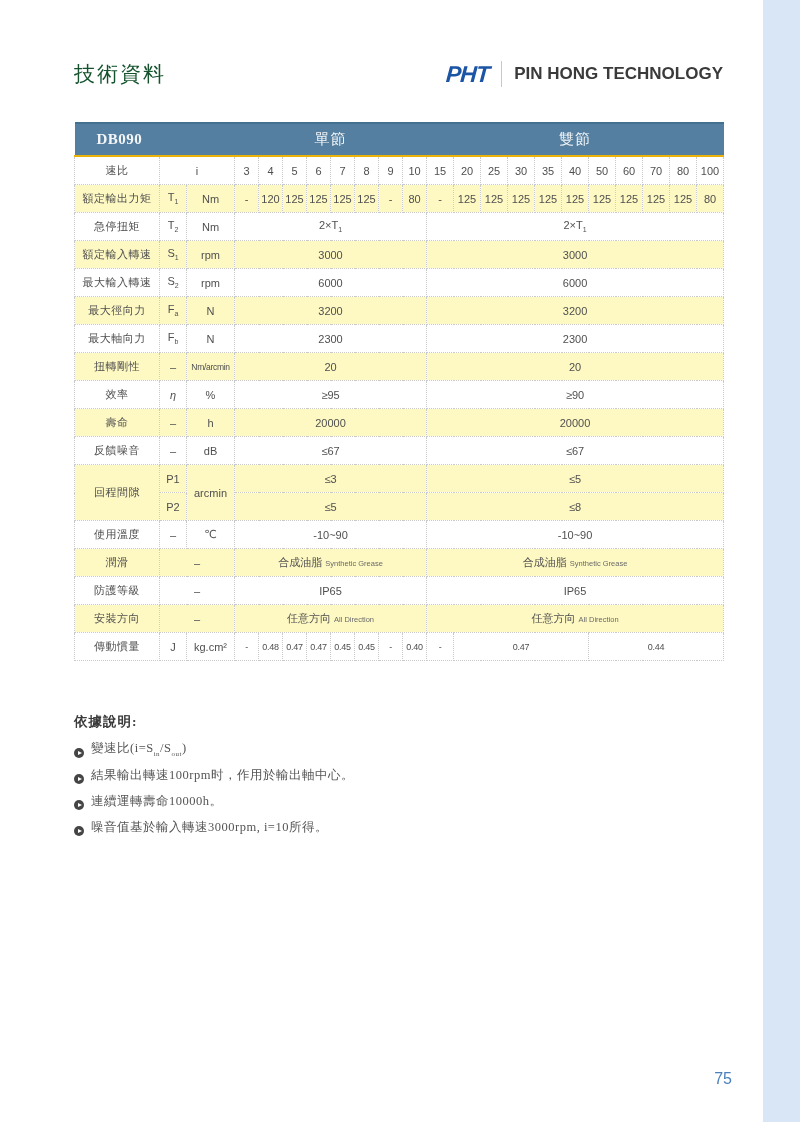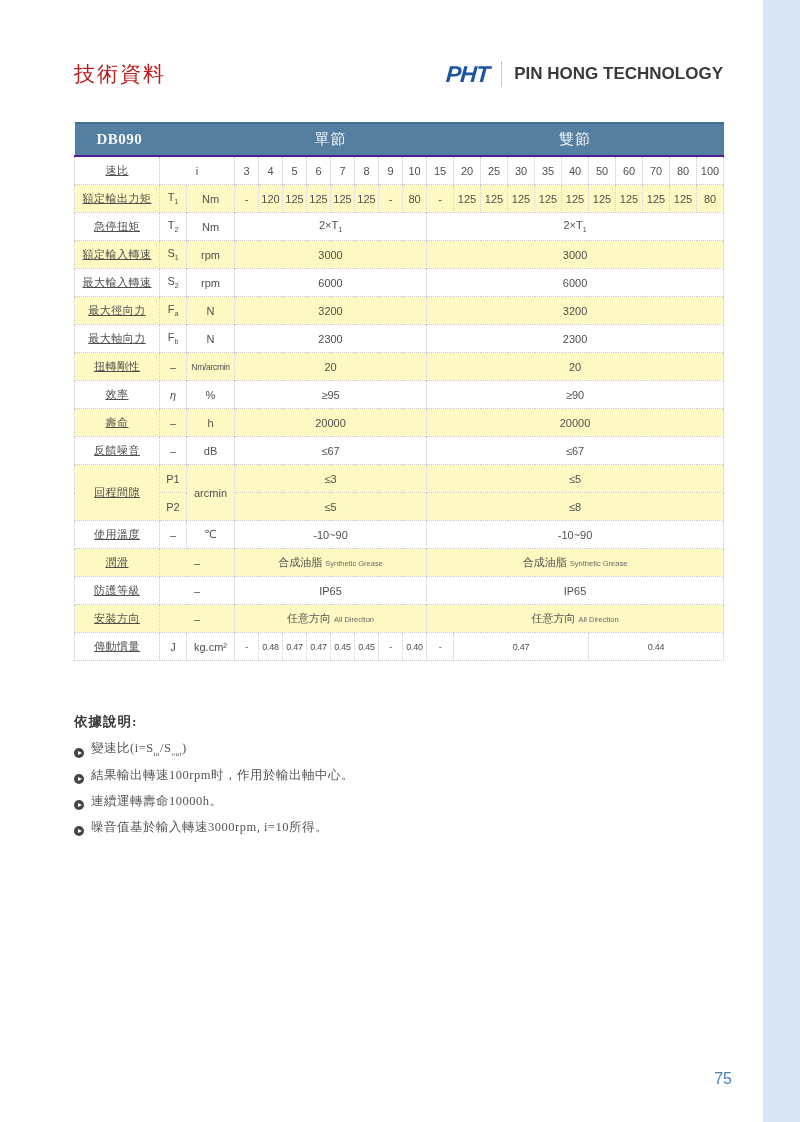--- a/index.html
+++ b/index.html
@@ -4,39 +4,39 @@
 <style>
   html,body{margin:0;padding:0;}
   body{width:800px;height:1122px;background:#ffffff;overflow:hidden;
        font-family:"Liberation Sans","DejaVu Sans",sans-serif;}
   .page{position:relative;width:800px;height:1122px;background:#fff;}
   .right-strip{position:absolute;top:0;right:0;width:37px;height:1122px;background:#d9e6f5;}
   .content{position:absolute;left:74px;top:0;width:649px;}
 
   
   .page-header{display:flex;justify-content:space-between;align-items:center;margin-top:56px;height:36px;}
-  .page-title{font-size:21px;letter-spacing:2px;color:#b91c1c;
+  .page-title{font-size:21px;letter-spacing:2px;color:#14532d;
               font-family:"Liberation Sans","DejaVu Sans",sans-serif;}
   .brand{display:flex;align-items:center;}
   .logo{font-size:23px;font-weight:bold;font-style:italic;color:#1c55a5;letter-spacing:-1px;
         font-family:"Liberation Sans",sans-serif;transform:skewX(-4deg);}
   .brand-divider{width:1px;height:26px;background:#c3c9cf;margin:0 12px;}
   .brand-name{font-size:17px;font-weight:bold;color:#3a3a3a;letter-spacing:0px;
               font-family:Liberation Sans, sans-serif;}
 
   
   table.spec{table-layout:fixed;width:649px;border-collapse:collapse;margin-top:30px;}
   table.spec td{border:1px dotted #c9c9c9;height:27px;padding:0;text-align:center;
                 font-size:11px;color:#4f4f4f;overflow:hidden;white-space:nowrap;}
   tr.thead td{background:#547fa0;color:#f3f5f7;border:none;height:31px;
-              border-top:2px solid #44708f;border-bottom:2px solid #4c1d95;
+              border-top:2px solid #44708f;border-bottom:2px solid #eab308;
               font-family:"Liberation Serif","DejaVu Serif",serif;font-size:15px;letter-spacing:1px;}
   tr.thead td.model{text-align:left;padding-left:22px;font-weight:bold;letter-spacing:0.5px;}
   td.lbl{text-align:left;padding-left:6px;font-family:"Liberation Serif","DejaVu Serif",serif;
-         font-size:12.5px;color:#454545;border-left:none;letter-spacing:0.5px;text-decoration:underline;}
+         font-size:12.5px;color:#454545;border-left:none;letter-spacing:0.5px;}
   td.sym{font-size:11px;color:#555;}
   td.sym.it{font-style:italic;}
   td.unit{font-size:11px;color:#555;}
   td.unit.us{font-size:8.5px;letter-spacing:-0.3px;margin-left:40px;}
   tr.shade td{background:#fef9c3;}
   tr.sm td.val{font-size:9px;letter-spacing:-0.3px;}
   sub.sb{font-size:7px;}
   .cap{font-size:7.5px;color:#6a6a6a;}
 
   

